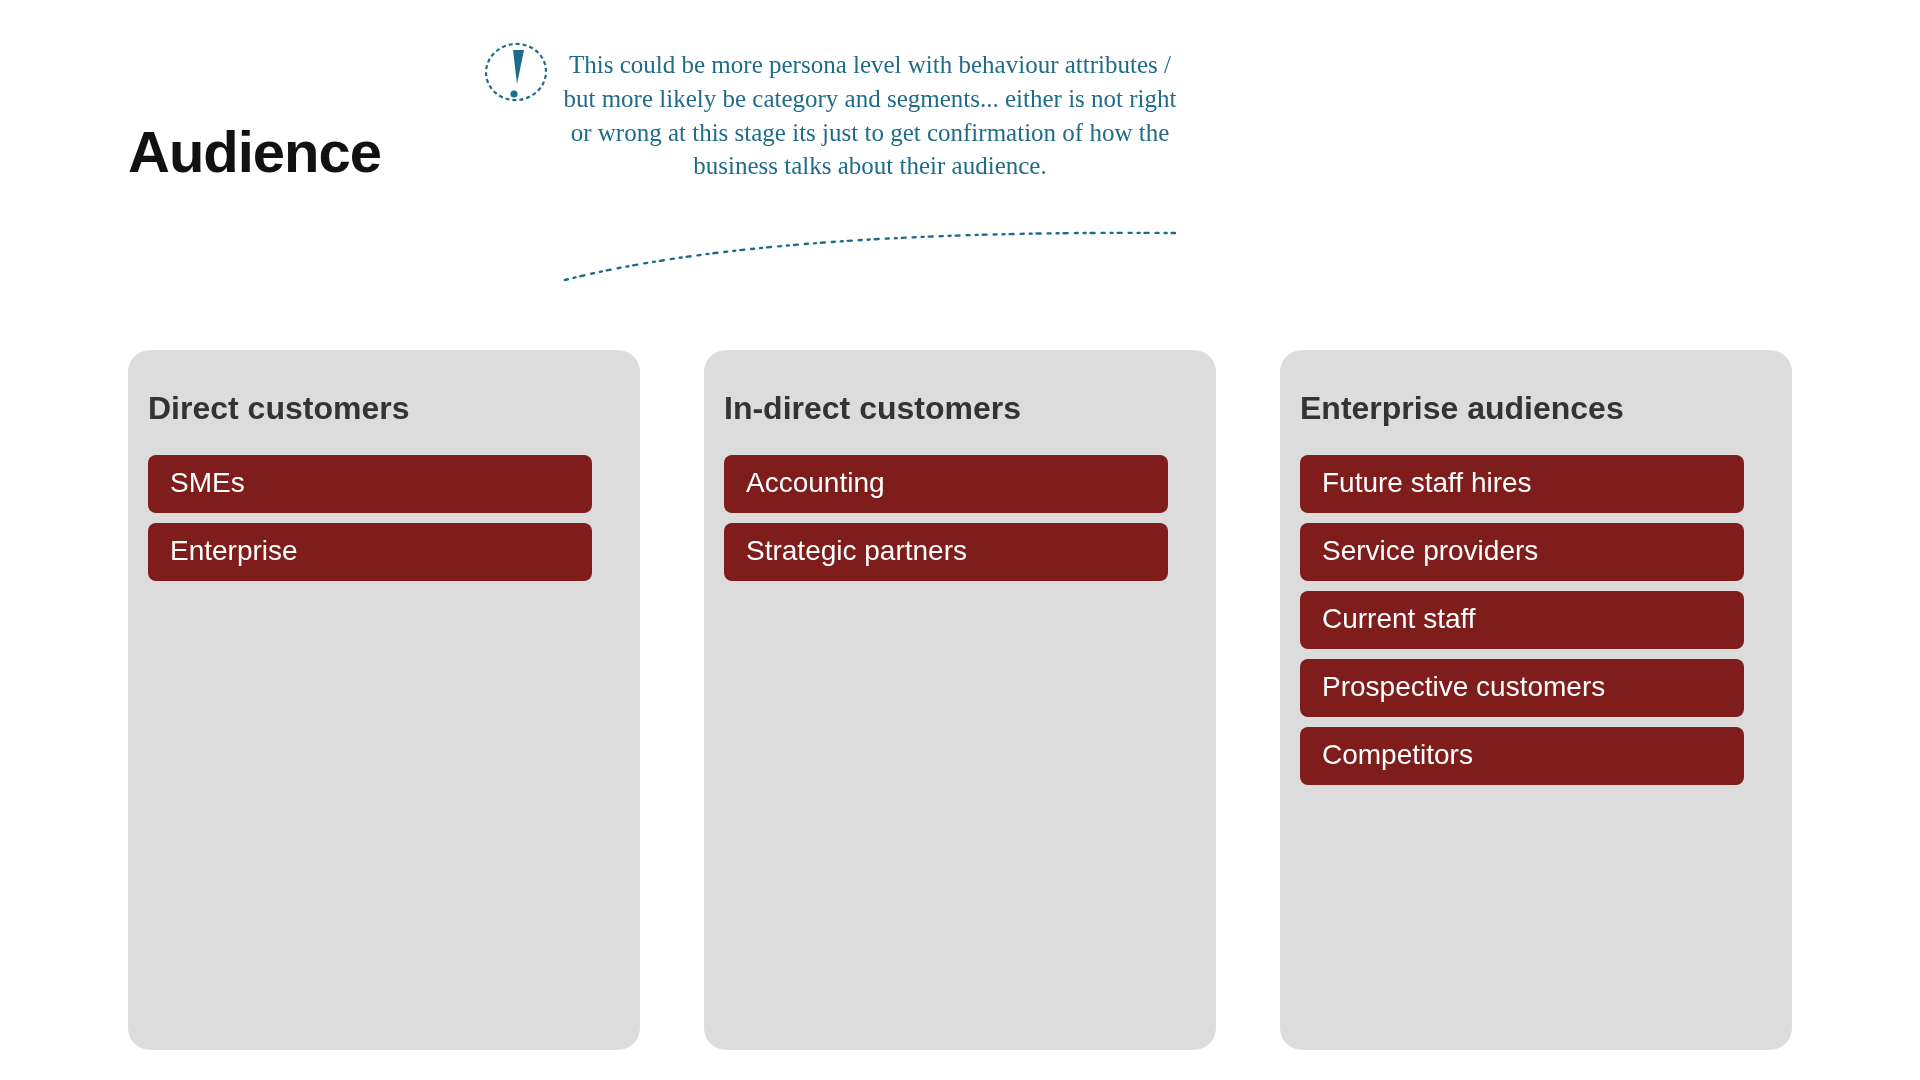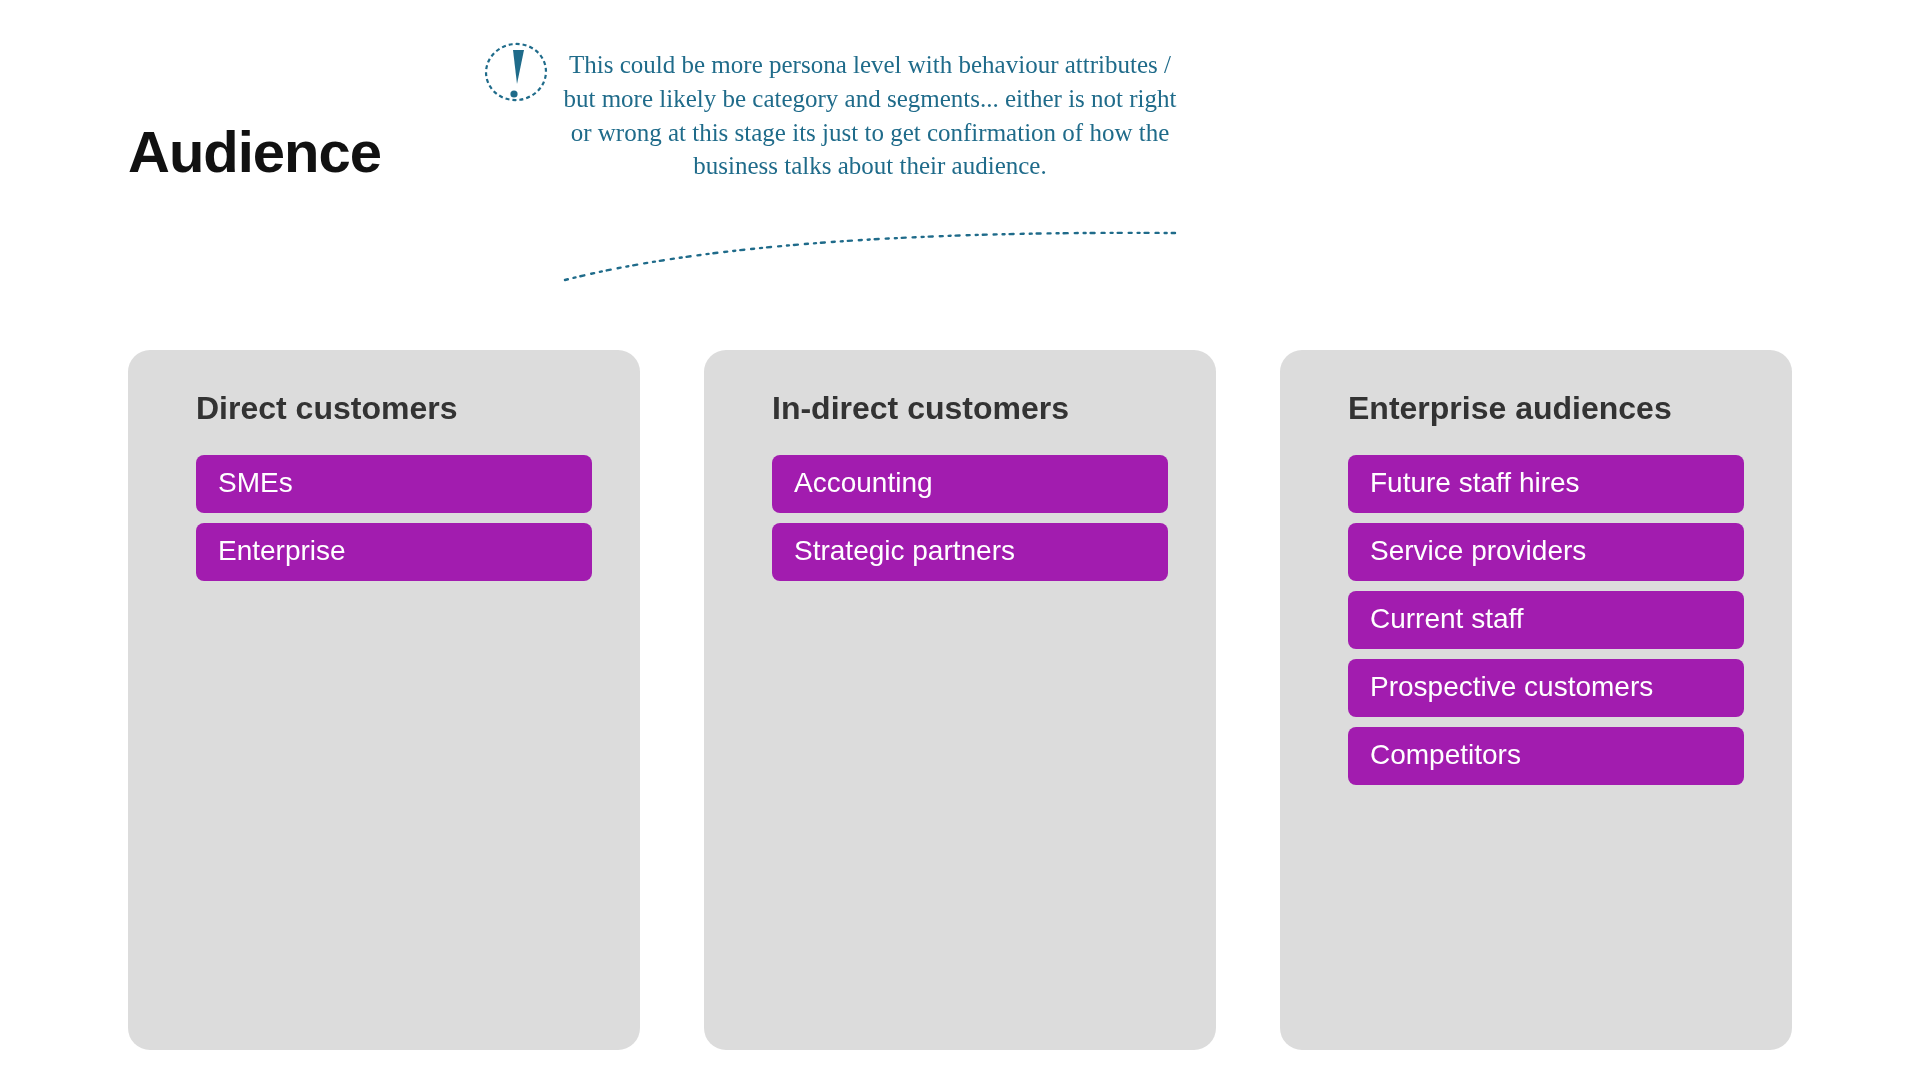--- a/index.html
+++ b/index.html
@@ -54,31 +54,31 @@
     left: 128px;
     top: 350px;
     width: 1664px;
     display: flex;
     gap: 64px;
   }
   .column {
     flex: 1 1 0;
     background: #dcdcdc;
     border-radius: 22px;
-    padding: 40px 48px 48px 68px;
+    padding: 40px 48px 48px 20px;
     height: 700px;
   }
   .column-title {
     font-size: 32px;
     font-weight: 700;
     color: #333333;
     margin-bottom: 28px;
   }
   .pill {
-    background: #a21caf;
+    background: #7f1d1d;
     color: #ffffff;
     border-radius: 8px;
     padding: 12px 22px 14px 22px;
     font-size: 28px;
     font-weight: 400;
     margin-bottom: 10px;
   }
 </style>
 </head>
 <body>

